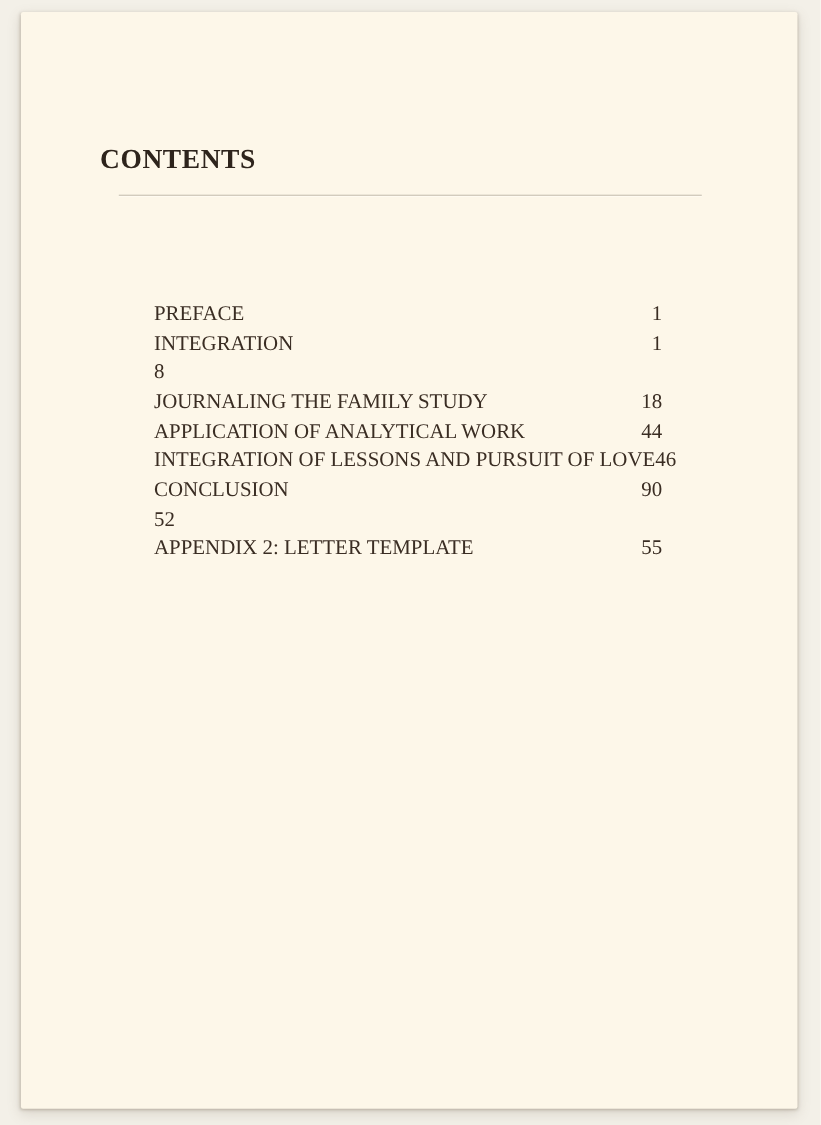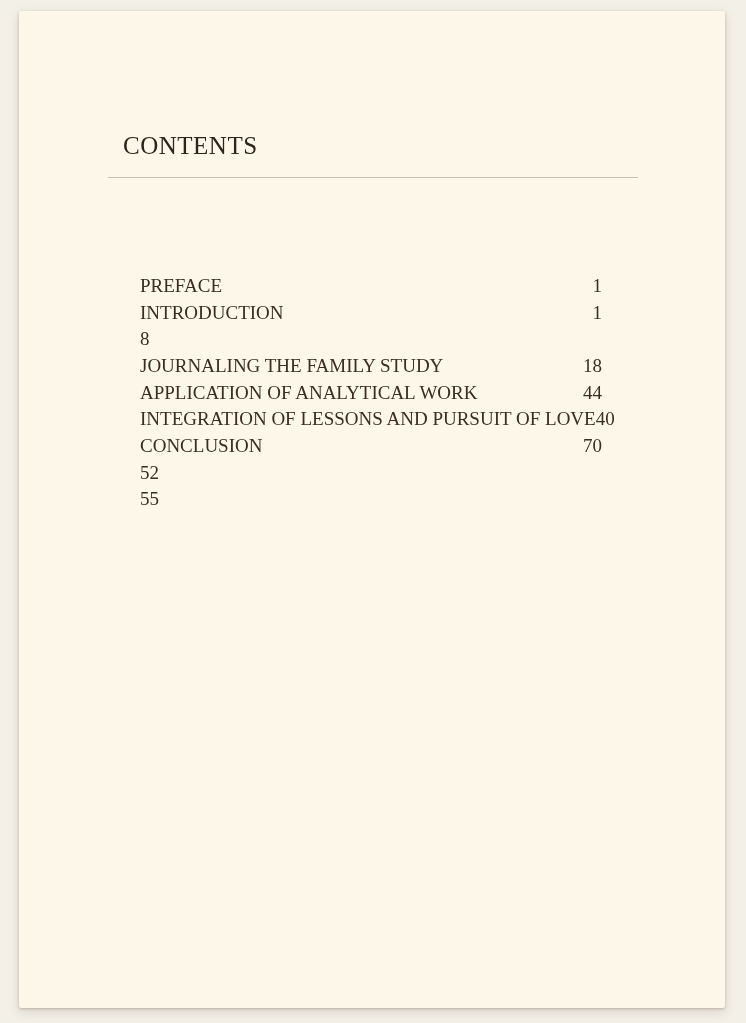--- a/index.html
+++ b/index.html
@@ -20,26 +20,26 @@
     top: 11px;
     width: 706px;
     height: 997px;
     background: var(--paper_background, #fdf7e9);
     border-radius: 2px;
     box-shadow: 0 1px 3px rgba(110, 95, 75, 0.35),
                 0 4px 12px rgba(110, 95, 75, 0.18);
   }
   .page-title {
     position: absolute;
-    left: 104px;
+    left: 72px;
     top: 122px;
     margin: 0;
     font-size: 25px;
     line-height: 26px;
-    font-weight: normal;
+    font-weight: bold;
     letter-spacing: 0.5px;
     color: var(--title_text, #2e241c);
     text-align: right;
   }
   .title-divider {
     position: absolute;
     left: 89px;
     top: 166px;
     width: 530px;
     height: 1px;
@@ -82,44 +82,45 @@
     <h1 class="page-title">CONTENTS</h1>
 
     <div class="title-divider"></div>
 
     <ul class="toc">
       <li class="toc-row">
         <span class="label">PREFACE</span>
         <span class="pagenum">1</span>
       </li>
       <li class="toc-row">
-        <span class="label">INTRODUCTION</span>
+        <span class="label">INTEGRATION</span>
         <span class="pagenum">1</span>
       </li>
       <li class="toc-row">
         <span class="pagenum">8</span>
       </li>
       <li class="toc-row">
         <span class="label">JOURNALING THE FAMILY STUDY</span>
         <span class="pagenum">18</span>
       </li>
       <li class="toc-row">
         <span class="label">APPLICATION OF ANALYTICAL WORK</span>
         <span class="pagenum">44</span>
       </li>
       <li class="toc-row">
         <span class="label">INTEGRATION OF LESSONS AND PURSUIT OF LOVE</span>
-        <span class="pagenum">40</span>
+        <span class="pagenum">46</span>
       </li>
       <li class="toc-row">
         <span class="label">CONCLUSION</span>
-        <span class="pagenum">70</span>
+        <span class="pagenum">90</span>
       </li>
       <li class="toc-row">
         <span class="pagenum">52</span>
       </li>
       <li class="toc-row">
+        <span class="label">APPENDIX 2: LETTER TEMPLATE</span>
         <span class="pagenum">55</span>
       </li>
     </ul>
 
   </div>
 </div>
 
 </body></html>

